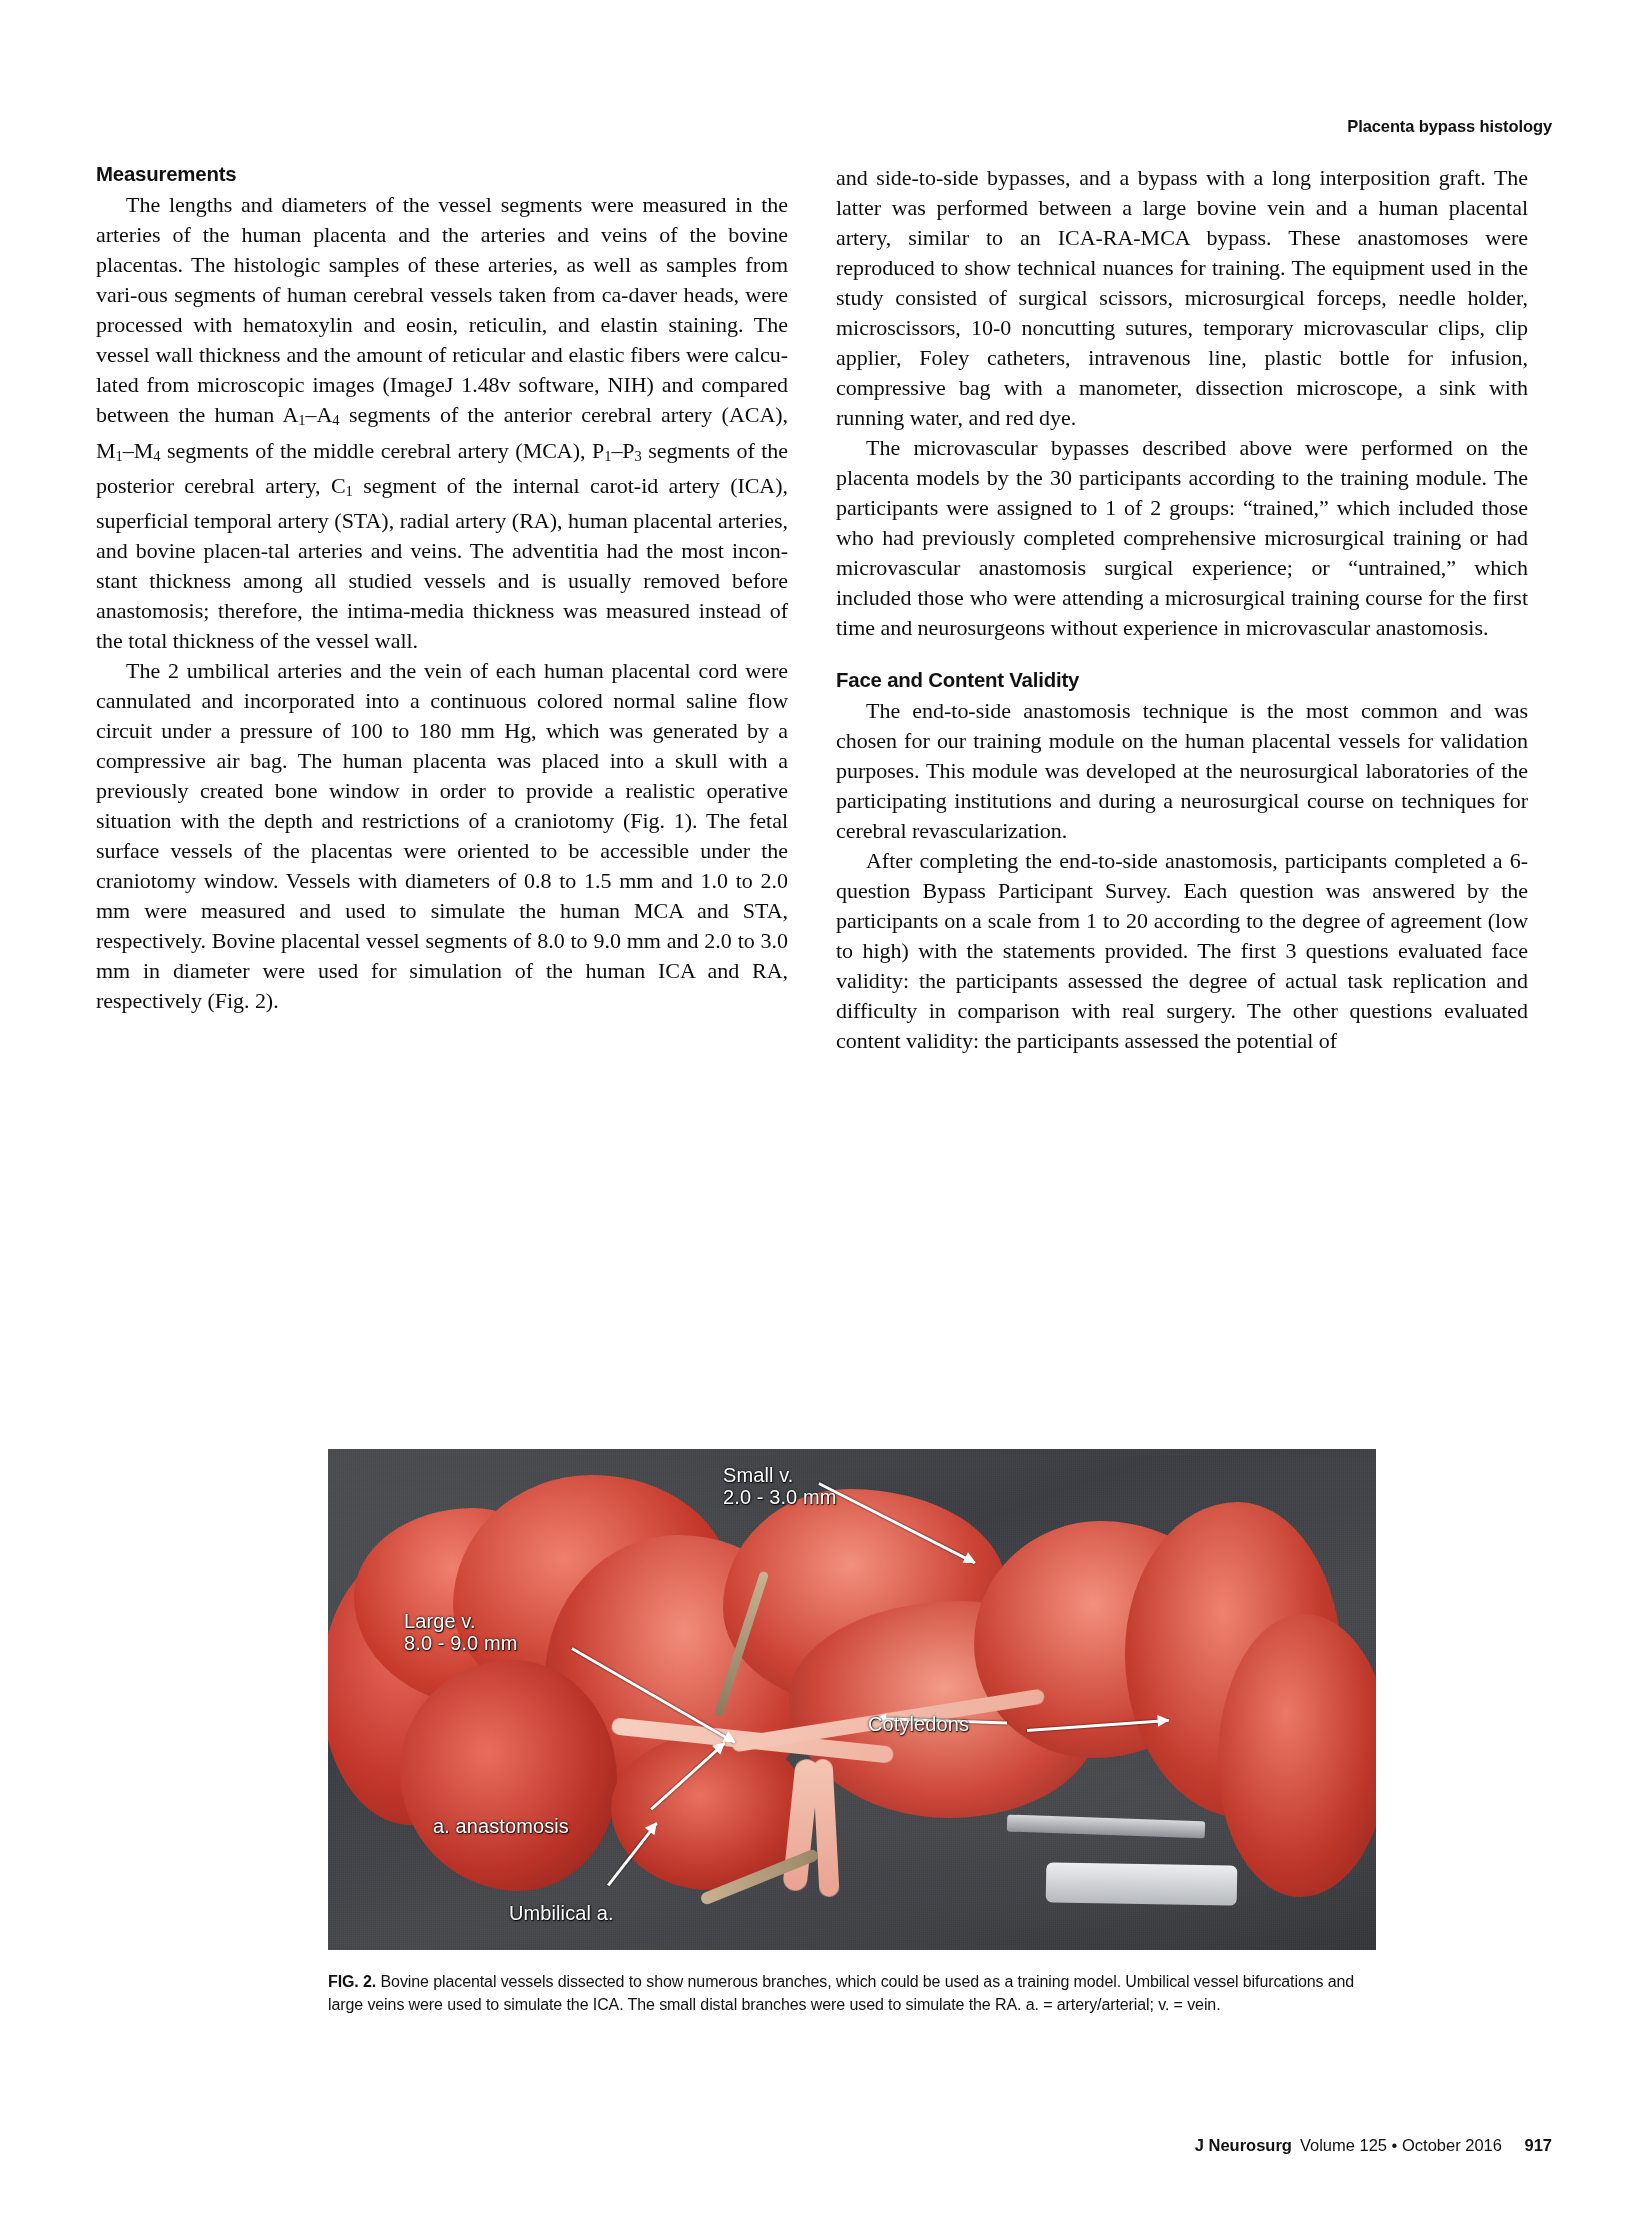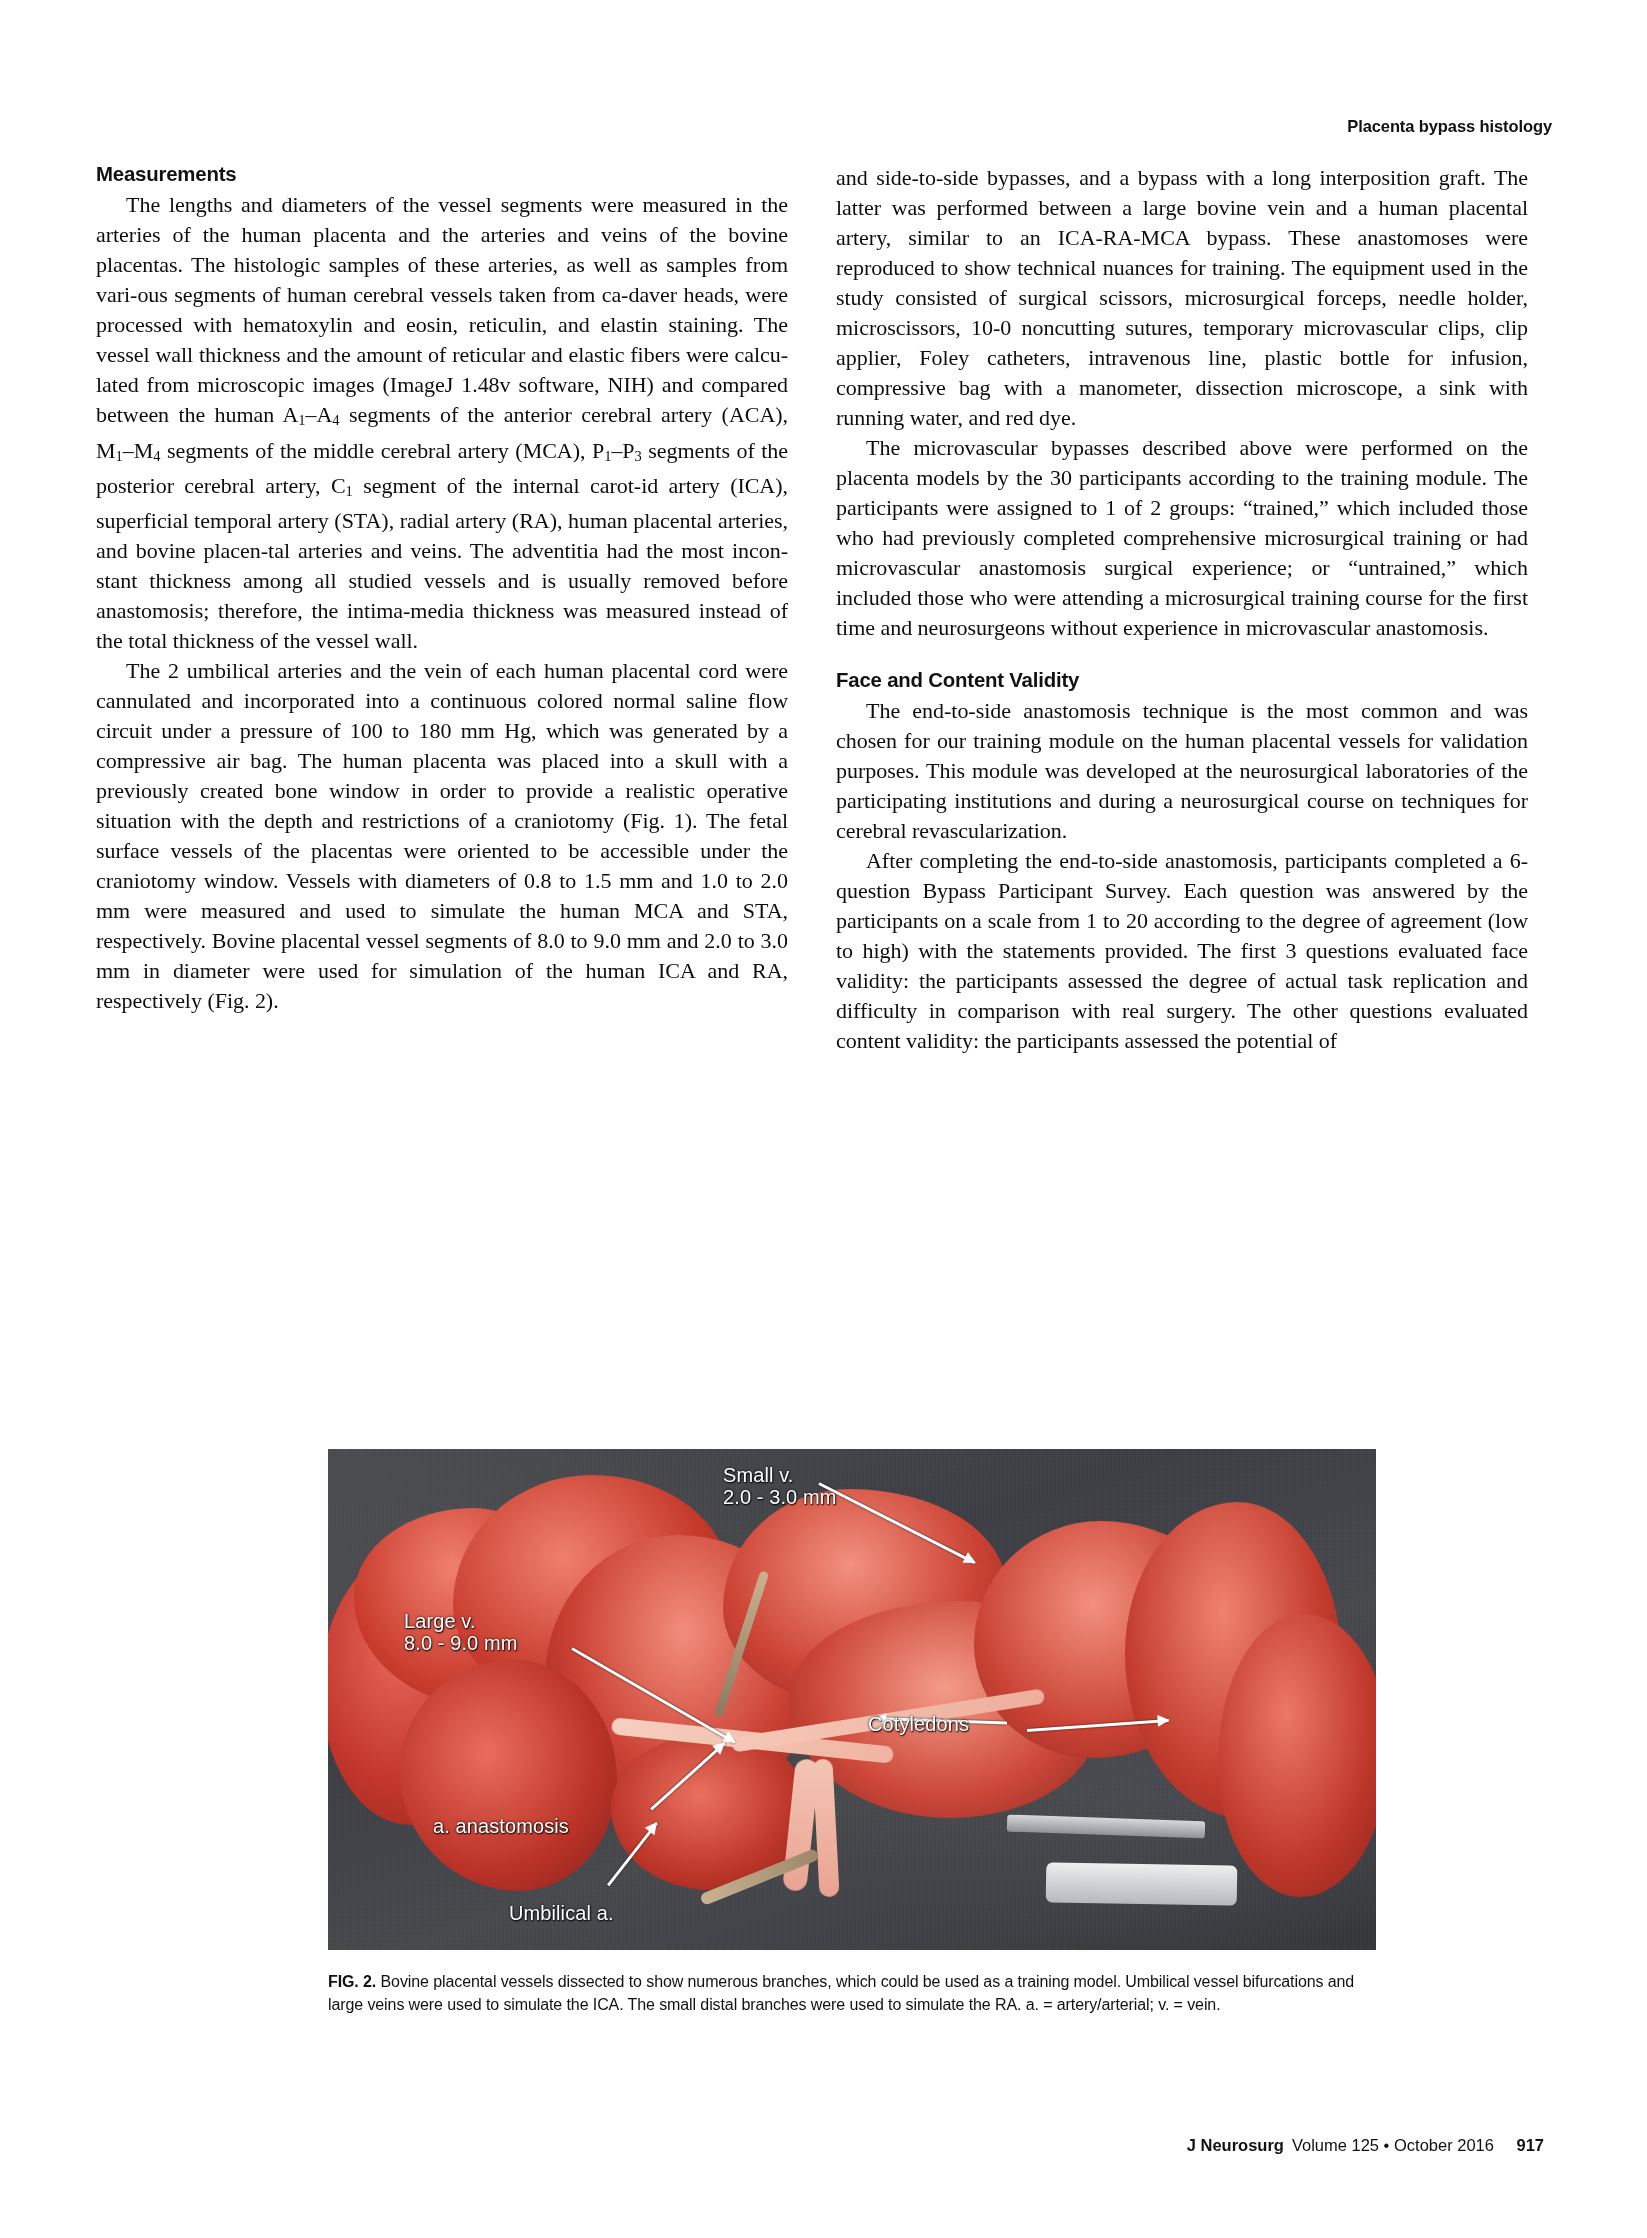--- a/index.html
+++ b/index.html
@@ -145,21 +145,21 @@
     line-height: 23px;
     color: #111;
     text-align: left;
     letter-spacing: -0.1px;
   }
   .caption .fignum { font-weight: bold; }
 
   
   .footer {
     position: absolute;
-    right: 104px;
+    right: 96px;
     bottom: 84px;
     font-family: "Liberation Sans", "DejaVu Sans", sans-serif;
     font-size: 16.5px;
     color: #111;
     display: flex;
     align-items: baseline;
     gap: 8px;
   }
   .footer .journal { font-weight: bold; }
   .footer .volume { font-weight: normal; }

